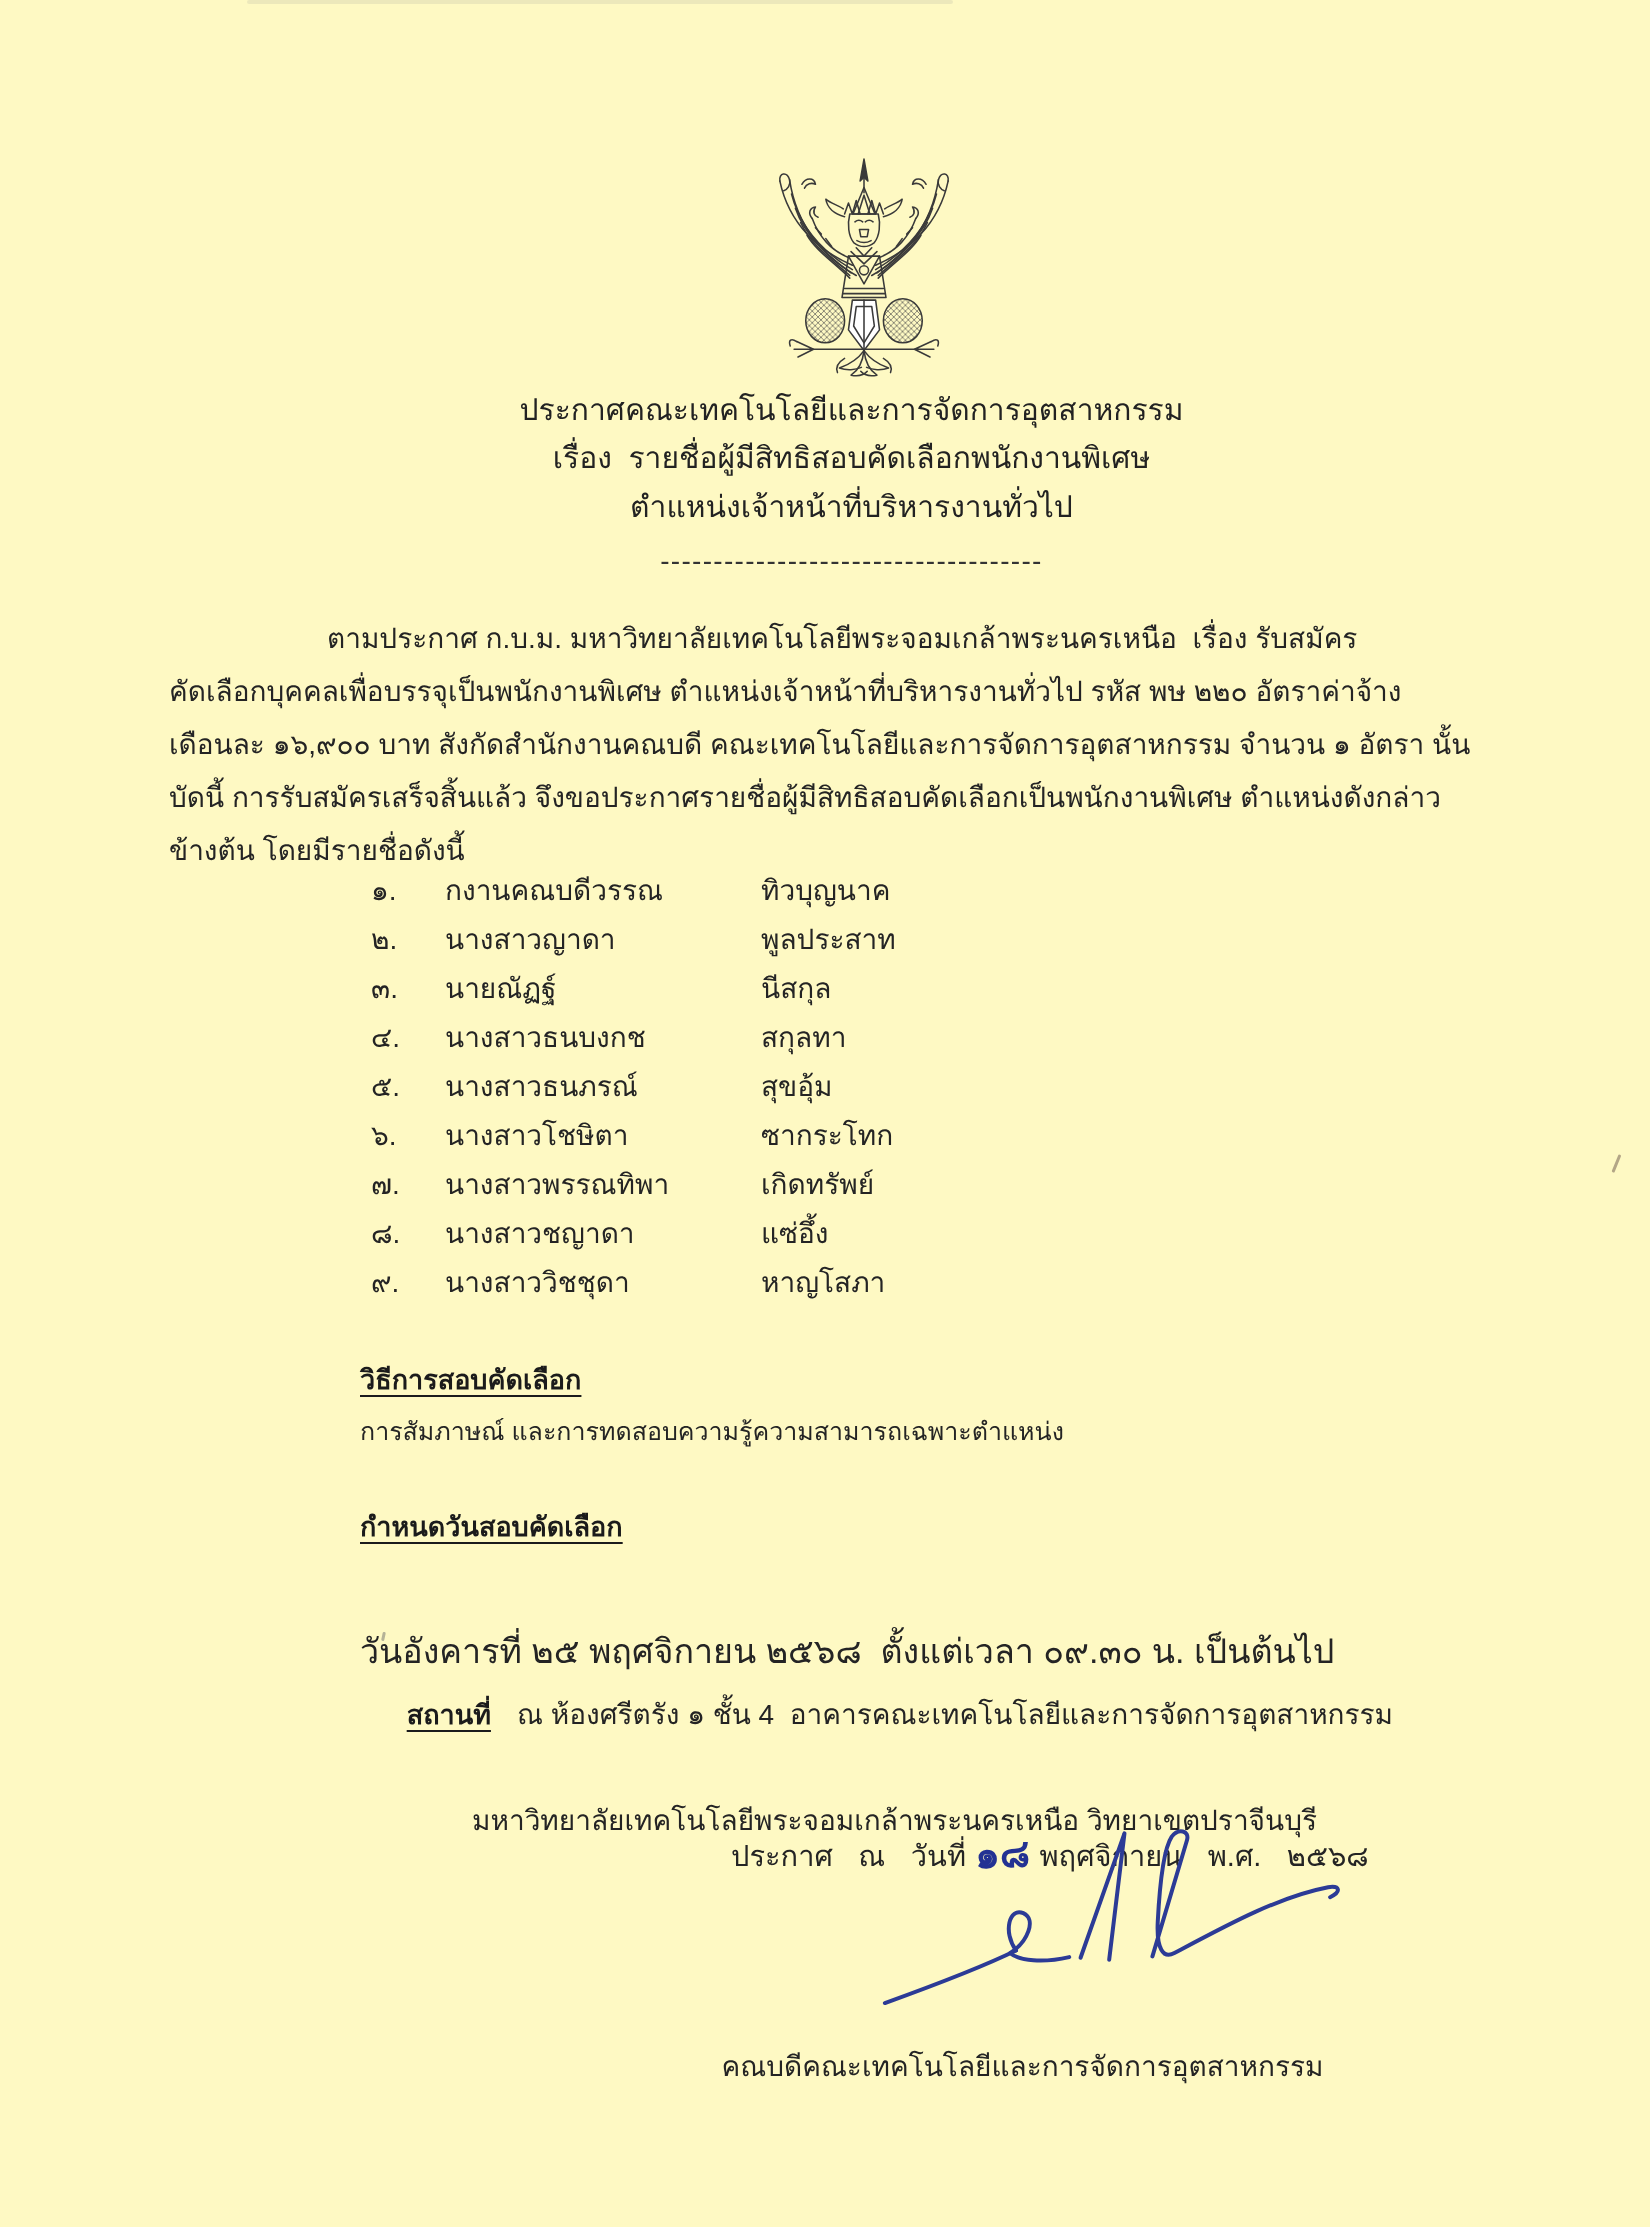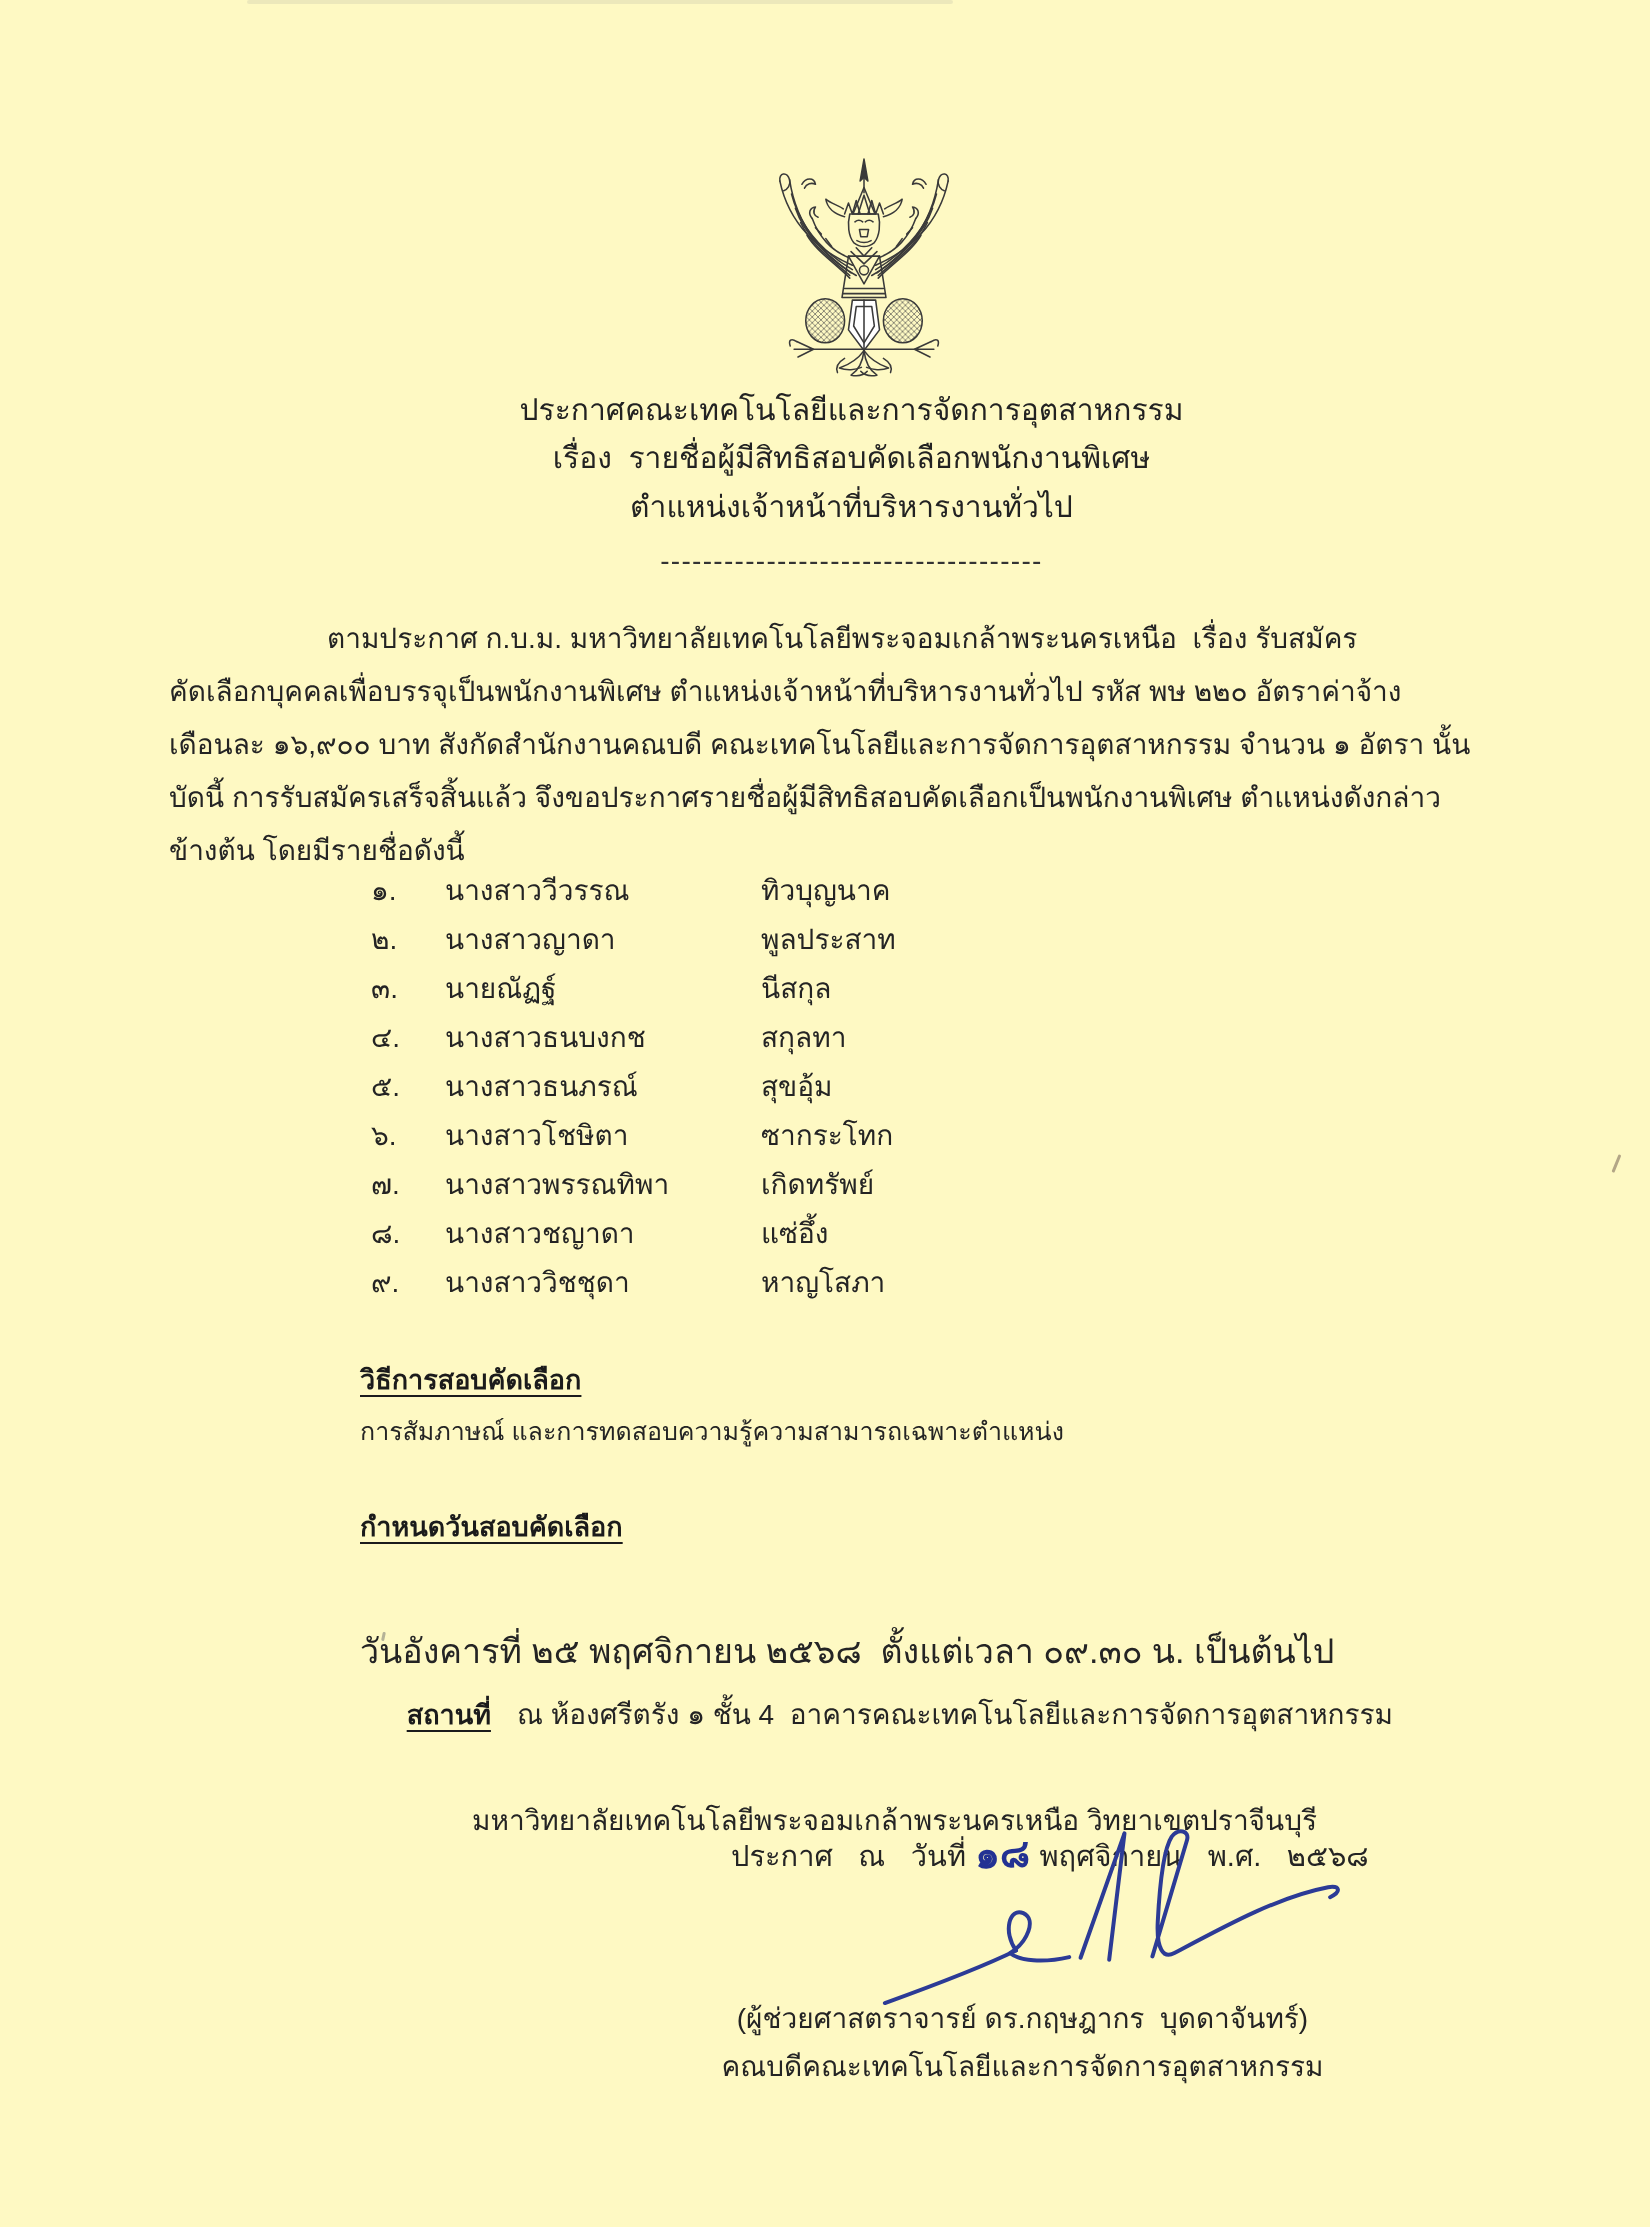--- a/index.html
+++ b/index.html
@@ -156,21 +156,21 @@
     <div class="pline indent">ตามประกาศ ก.บ.ม. มหาวิทยาลัยเทคโนโลยีพระจอมเกล้าพระนครเหนือ  เรื่อง รับสมัคร</div>
     <div class="pline">คัดเลือกบุคคลเพื่อบรรจุเป็นพนักงานพิเศษ ตำแหน่งเจ้าหน้าที่บริหารงานทั่วไป รหัส พษ ๒๒๐ อัตราค่าจ้าง</div>
     <div class="pline">เดือนละ ๑๖,๙๐๐ บาท สังกัดสำนักงานคณบดี คณะเทคโนโลยีและการจัดการอุตสาหกรรม จำนวน ๑ อัตรา นั้น</div>
     <div class="pline">บัดนี้ การรับสมัครเสร็จสิ้นแล้ว จึงขอประกาศรายชื่อผู้มีสิทธิสอบคัดเลือกเป็นพนักงานพิเศษ ตำแหน่งดังกล่าว</div>
     <div class="pline">ข้างต้น โดยมีรายชื่อดังนี้</div>
   </div>
 
   <div class="applicants">
     <div class="arow">
       <span class="a-no">๑.</span>
-      <span class="a-first">นางสาววีวรรณ</span>
+      <span class="a-first">กงานคณบดีวรรณ</span>
       <span class="a-last">ทิวบุญนาค</span>
     </div>
     <div class="arow">
       <span class="a-no">๒.</span>
       <span class="a-first">นางสาวญาดา</span>
       <span class="a-last">พูลประสาท</span>
     </div>
     <div class="arow">
       <span class="a-no">๓.</span>
       <span class="a-first">นายณัฏฐ์</span>
@@ -227,21 +227,20 @@
 
   <div class="signature">
     <svg viewBox="0 0 740 290" fill="none" stroke="#2c3b96" stroke-width="6" stroke-linecap="round" stroke-linejoin="round">
       <path d="M 28,272 C 100,246 170,220 225,193"></path>
       <path d="M 225,193 C 205,165 215,128 236,137 C 256,146 243,180 216,197 C 230,209 266,212 305,203"></path>
       <path d="M 322,204 L 388,17 L 365,207"></path>
       <path d="M 430,202 L 482,27 C 486,13 469,9 459,22 C 447,40 441,92 438,150 C 436,190 446,206 463,197 C 540,156 620,112 694,98 C 712,95 714,105 697,113"></path>
     </svg>
   </div>
 
-  <div class="signer-name">(ผู้ช่วยศาสตราจารย์ ดร.กฤษฎากร  บุดดาจันทร์)</div>
   <div class="signer-title">คณบดีคณะเทคโนโลยีและการจัดการอุตสาหกรรม</div>
 
   <div class="artifact art-top"></div>
   <div class="artifact art-slash"></div>
   <div class="artifact art-tick"></div>
 
 </div>
 
 
 </body></html>

